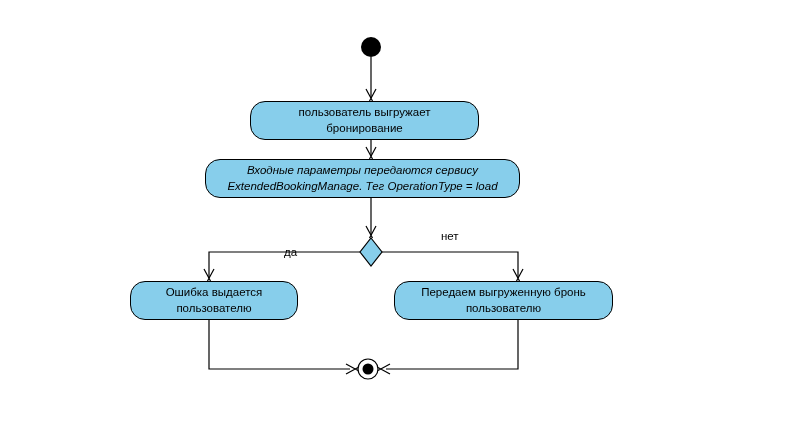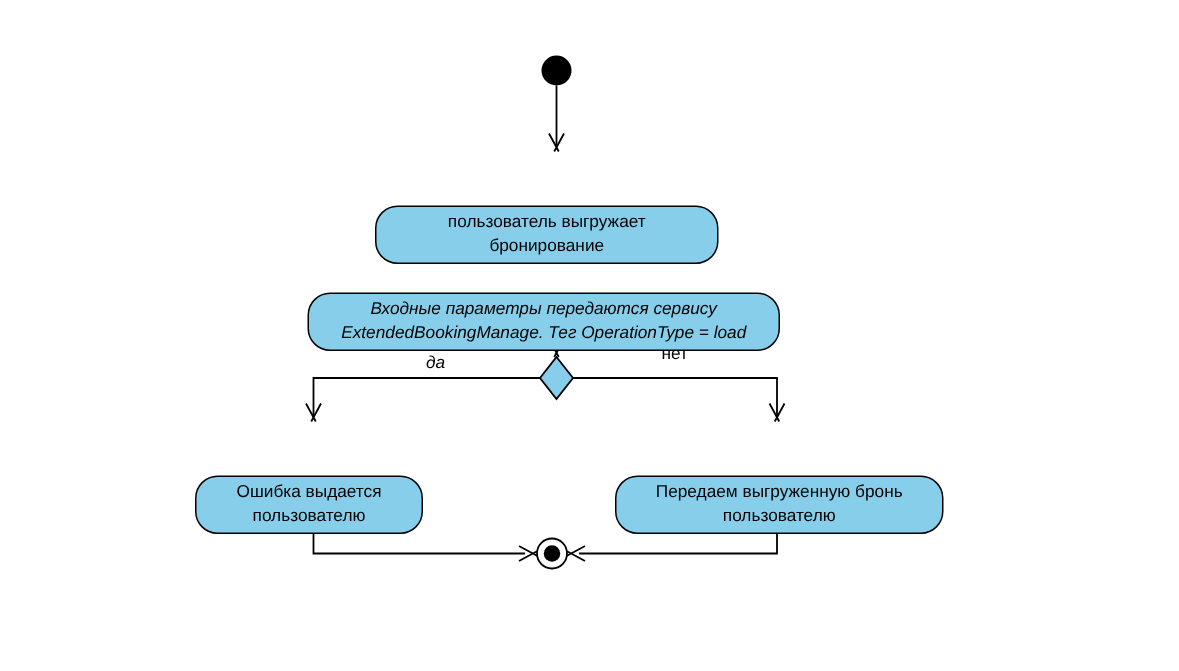--- a/index.html
+++ b/index.html
@@ -24,34 +24,33 @@
     border: 1px solid #000000;
     border-radius: 15px;
     display: flex;
     align-items: center;
     justify-content: center;
     text-align: center;
     font-size: 11.5px;
     line-height: 1.32;
     white-space: pre-line;
     padding: 2px 8px;
-    margin-top: 36px;
   }
   #activity-1 { left: 250px; top: 101px; width: 229px; height: 39px; }
   #activity-2 { left: 205px; top: 159px; width: 315px; height: 39px; font-style: italic; }
-  #activity-3 { left: 130px; top: 281px; width: 152px; height: 39px; }
-  #activity-4 { left: 410px; top: 281px; width: 219px; height: 39px; }
+  #activity-3 { left: 130px; top: 281px; width: 168px; height: 39px; }
+  #activity-4 { left: 394px; top: 281px; width: 219px; height: 39px; }
   .edge-label {
     position: absolute;
     font-size: 11.5px;
     line-height: 1.2;
     white-space: nowrap;
   }
   #guard-label { left: 384px; top: 210px; }
-  #yes-label   { left: 284px; top: 236px; font-style: italic; }
+  #yes-label   { left: 284px; top: 246px; }
   #no-label    { left: 441px; top: 230px; }
 </style>
 </head>
 <body>
 
 <div class="canvas">
 
   <svg class="connector-layer" viewBox="0 0 786 447" xmlns="http://www.w3.org/2000/svg">
 
     <circle cx="371" cy="47" r="10" fill="#000000"></circle>

